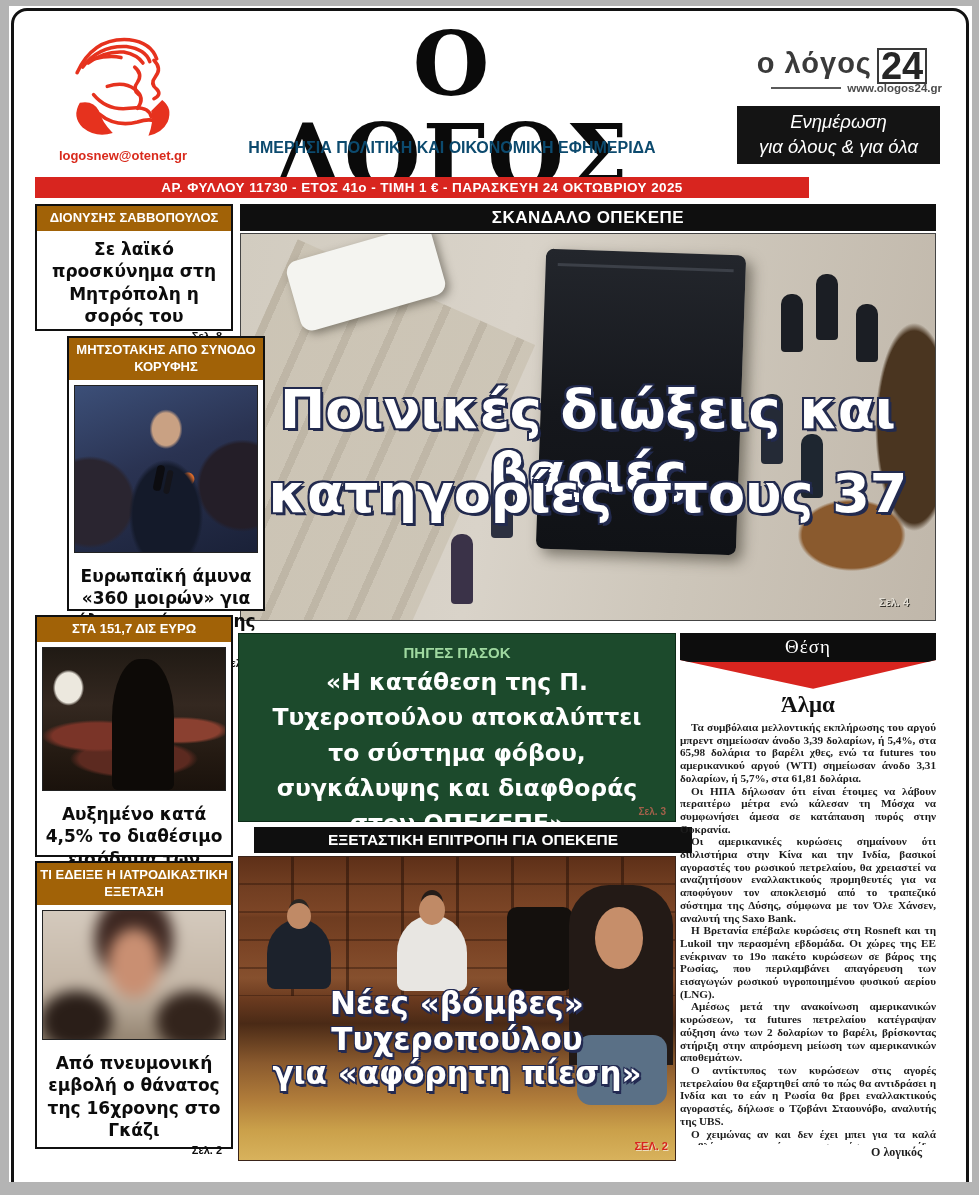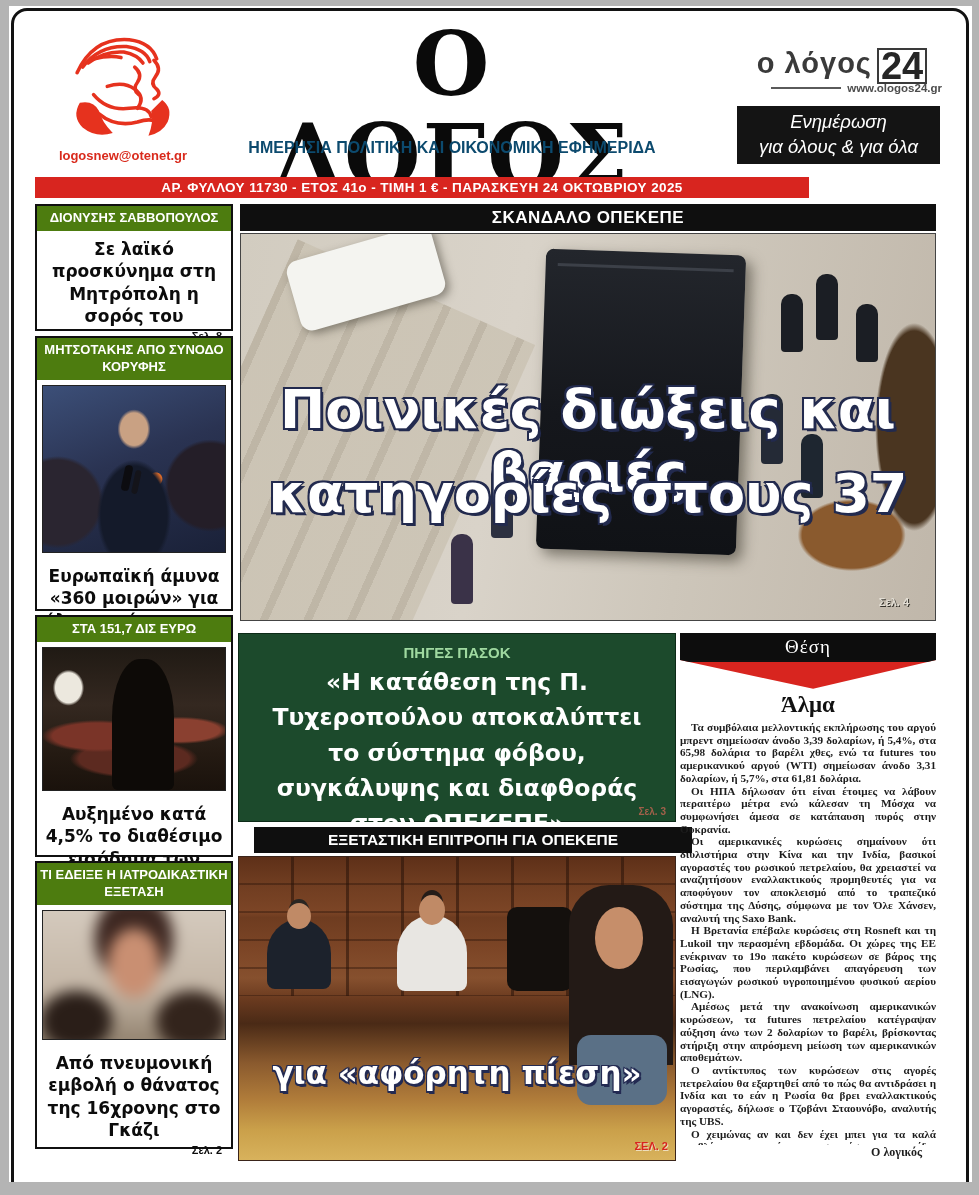--- a/index.html
+++ b/index.html
@@ -35,21 +35,21 @@
   .tagline-box{position:absolute;left:737px;top:106px;width:203px;height:58px;background:#141414;
                color:#fff;display:flex;flex-direction:column;justify-content:center;align-items:center;
                font-style:italic;font-size:18.5px;line-height:1.35;z-index:3;}
   .issue-bar{position:absolute;left:35px;top:177px;width:774px;height:21px;background:#d8251f;
              color:#fff;font-weight:bold;font-size:13.5px;letter-spacing:.4px;
              display:flex;align-items:center;justify-content:center;z-index:3;}
 
   
   .sbox{position:absolute;left:35px;width:198px;border:2px solid #101010;background:#fff;
         box-sizing:border-box;z-index:3;}
-  .sbox-header{background:#4d7c0f;color:#fff;font-weight:bold;font-size:13px;line-height:1.3;
+  .sbox-header{background:#a16207;color:#fff;font-weight:bold;font-size:13px;line-height:1.3;
                text-align:center;padding:4px 3px;}
   .sbox-photo{margin:5px;height:100px;position:relative;border:1px solid #222;overflow:hidden;}
   .sbox-headline{font-family:"DejaVu Sans",sans-serif;font-weight:bold;font-size:17px;line-height:1.32;
                  text-align:center;padding:7px 5px 0;color:#0c0c0c;}
   .sbox-page{text-align:right;font-weight:bold;font-size:11px;padding:2px 9px 5px;color:#0c0c0c;}
 
   
   .kicker-bar{position:absolute;background:#0f0f0f;color:#fff;font-weight:bold;z-index:3;
               display:flex;align-items:center;justify-content:center;}
   .kicker-main{left:240px;top:204px;width:696px;height:27px;font-size:17px;letter-spacing:.5px;}
@@ -207,21 +207,21 @@
   </div>
 
   <div class="issue-bar">ΑΡ. ΦΥΛΛΟΥ 11730 - ΕΤΟΣ 41ο - ΤΙΜΗ 1 € - ΠΑΡΑΣΚΕΥΗ 24 ΟΚΤΩΒΡΙΟΥ 2025</div>
 
   <div class="sbox" style="top:204px;height:127px;">
     <div class="sbox-header">ΔΙΟΝΥΣΗΣ ΣΑΒΒΟΠΟΥΛΟΣ</div>
     <div class="sbox-headline">Σε λαϊκό προσκύνημα στη Μητρόπολη η σορός του</div>
     <div class="sbox-page">Σελ. 8</div>
   </div>
 
-  <div class="sbox" style="top:336px;height:275px;">
+  <div class="sbox" style="top:336px;height:275px;margin-left:32px;">
     <div class="sbox-header">ΜΗΤΣΟΤΑΚΗΣ ΑΠΟ ΣΥΝΟΔΟ ΚΟΡΥΦΗΣ</div>
     <div class="sbox-photo ph-mitsotakis" style="height:166px;">
       <div class="mic"></div>
     </div>
     <div class="sbox-headline">Ευρωπαϊκή άμυνα «360 μοιρών» για όλα τα σύνορα της ΕΕ</div>
     <div class="sbox-page">Σελ. 3</div>
   </div>
 
   <div class="sbox" style="top:615px;height:242px;">
     <div class="sbox-header">ΣΤΑ 151,7 ΔΙΣ ΕΥΡΩ</div>
@@ -266,20 +266,21 @@
   </div>
 
   <div class="kicker-bar kicker-committee">ΕΞΕΤΑΣΤΙΚΗ ΕΠΙΤΡΟΠΗ ΓΙΑ ΟΠΕΚΕΠΕ</div>
 
   <div class="committee-photo">
     <div class="panel-lines"></div>
     <div class="figure fig-man-left"></div>
     <div class="figure fig-woman-center"></div>
     <div class="figure fig-chair"></div>
     <div class="figure fig-woman-right"></div>
+    <div class="committee-headline com-hl-1">Νέες «βόμβες» Τυχεροπούλου</div>
     <div class="committee-headline com-hl-2">για «αφόρητη πίεση»</div>
     <div class="committee-page">ΣΕΛ. 2</div>
   </div>
 
   <div class="opinion">
     <div class="opinion-bar">Θέση</div>
     <div class="opinion-arrow"></div>
     <div class="opinion-title">Άλμα</div>
     <div class="opinion-body">
       <p>Τα συμβόλαια μελλοντικής εκπλήρωσης του αργού μπρεντ σημείωσαν άνοδο 3,39 δολαρίων, ή 5,4%, στα 65,98 δολάρια το βαρέλι χθες, ενώ τα futures του αμερικανικού αργού (WTI) σημείωσαν άνοδο 3,31 δολαρίων, ή 5,7%, στα 61,81 δολάρια.</p>

